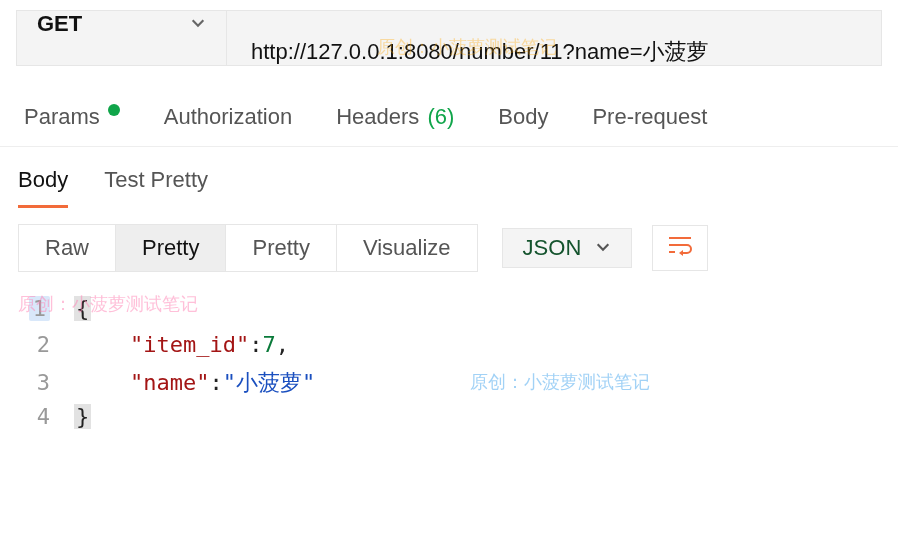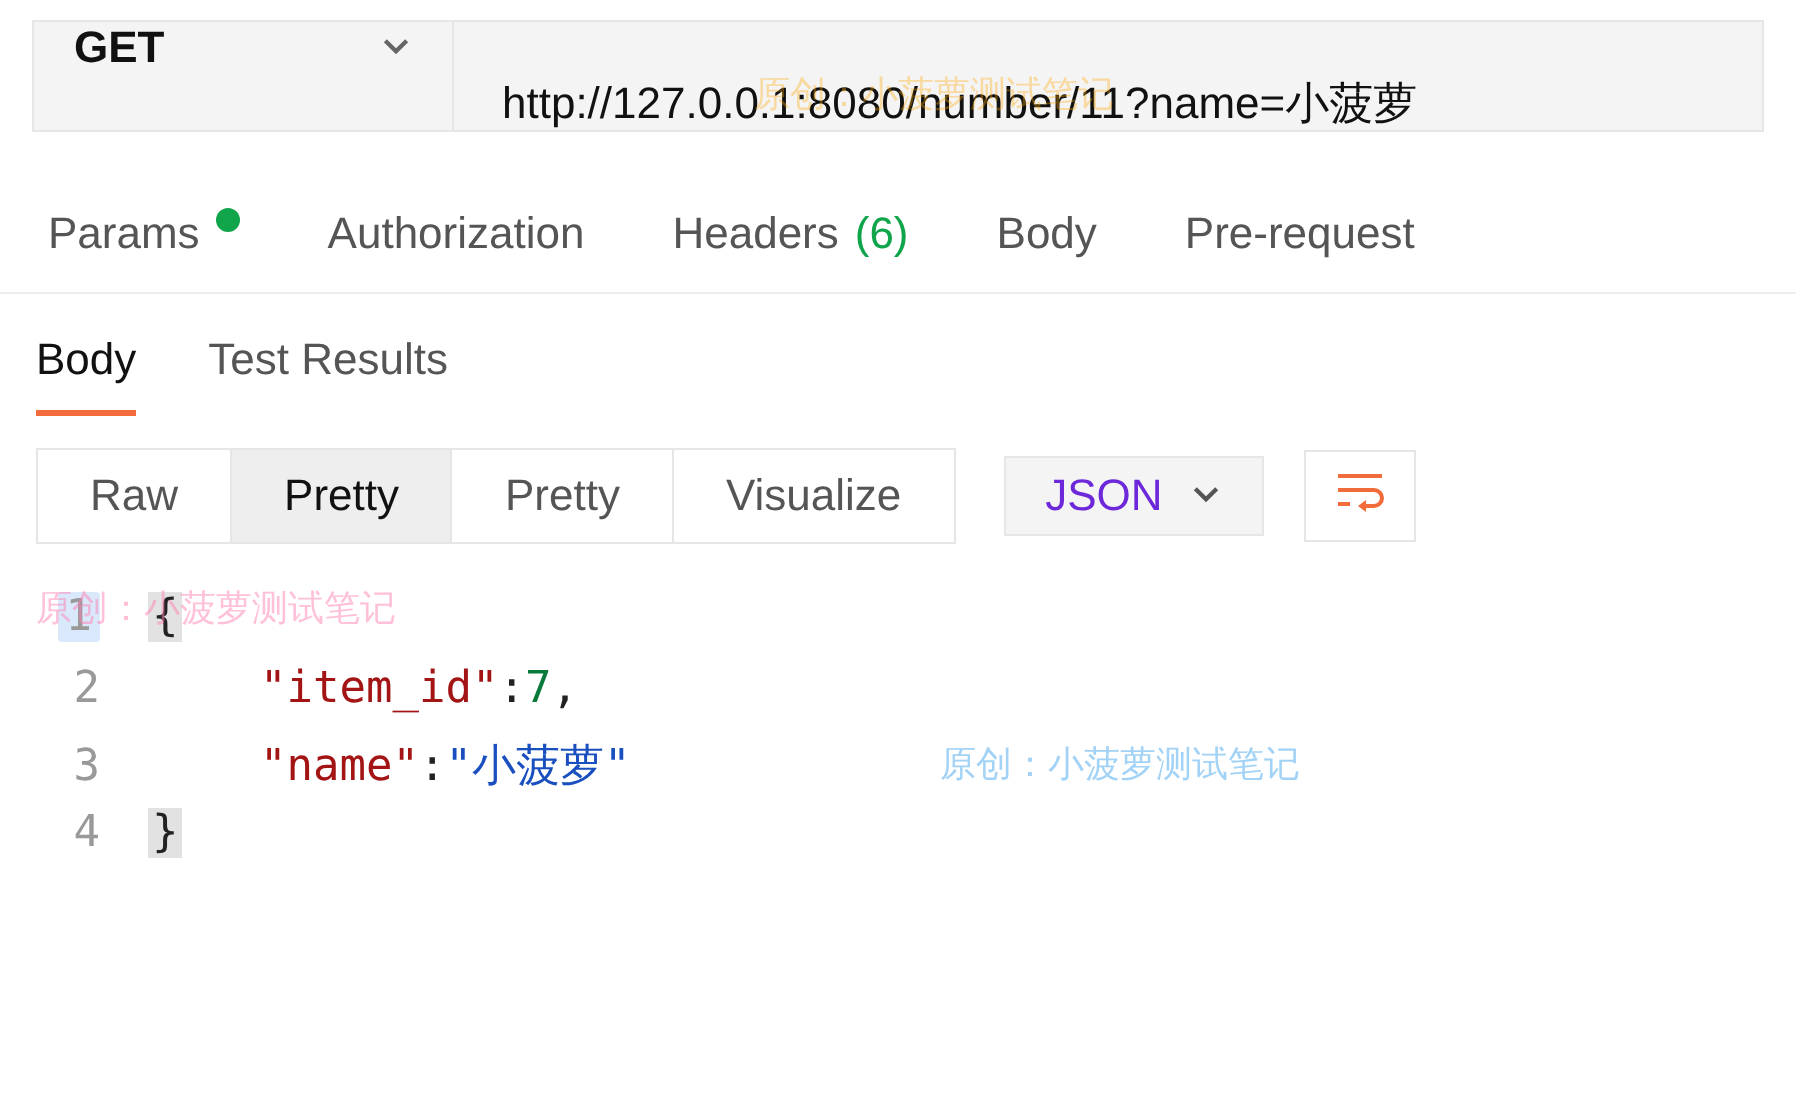--- a/index.html
+++ b/index.html
@@ -114,21 +114,21 @@
     background: #eee;
     color: #111;
     font-weight: 500;
   }
   .format-select {
     margin-left: 24px;
     background: #f4f4f4;
     border: 1px solid #e6e6e6;
     padding: 6px 20px;
     font-size: 22px;
-    color: #6d28d9;
+    color: #14532d;
     display: flex;
     align-items: center;
     gap: 14px;
     cursor: pointer;
   }
   .wrap-btn {
     margin-left: 20px;
     border: 1px solid #e6e6e6;
     padding: 8px 14px;
     cursor: pointer;
@@ -208,21 +208,21 @@
   <div class="req-tab">
     <span>Pre-request</span>
   </div>
 </div>
 
 <div class="res-tabs">
   <div class="res-tab active">
     <span>Body</span>
   </div>
   <div class="res-tab">
-    <span>Test Results</span>
+    <span>Test Pretty</span>
   </div>
 </div>
 
 <div class="view-row">
   <div class="view-tabs">
     <div class="view-tab">
       <span>Raw</span>
     </div>
     <div class="view-tab active">
       <span>Pretty</span>

